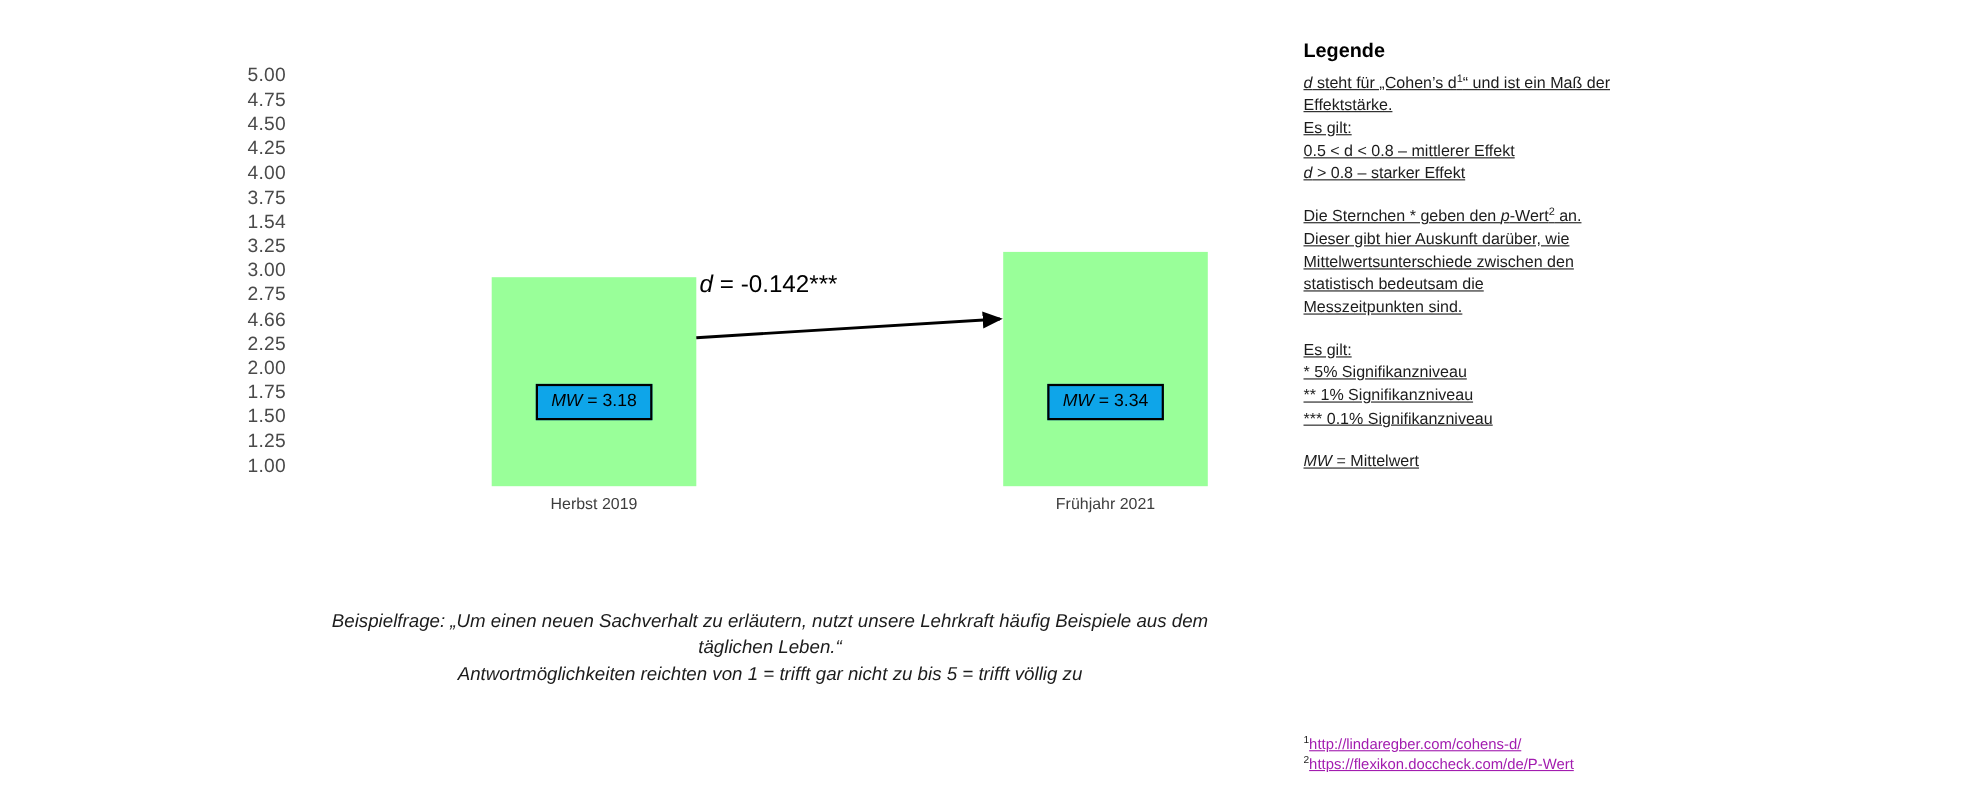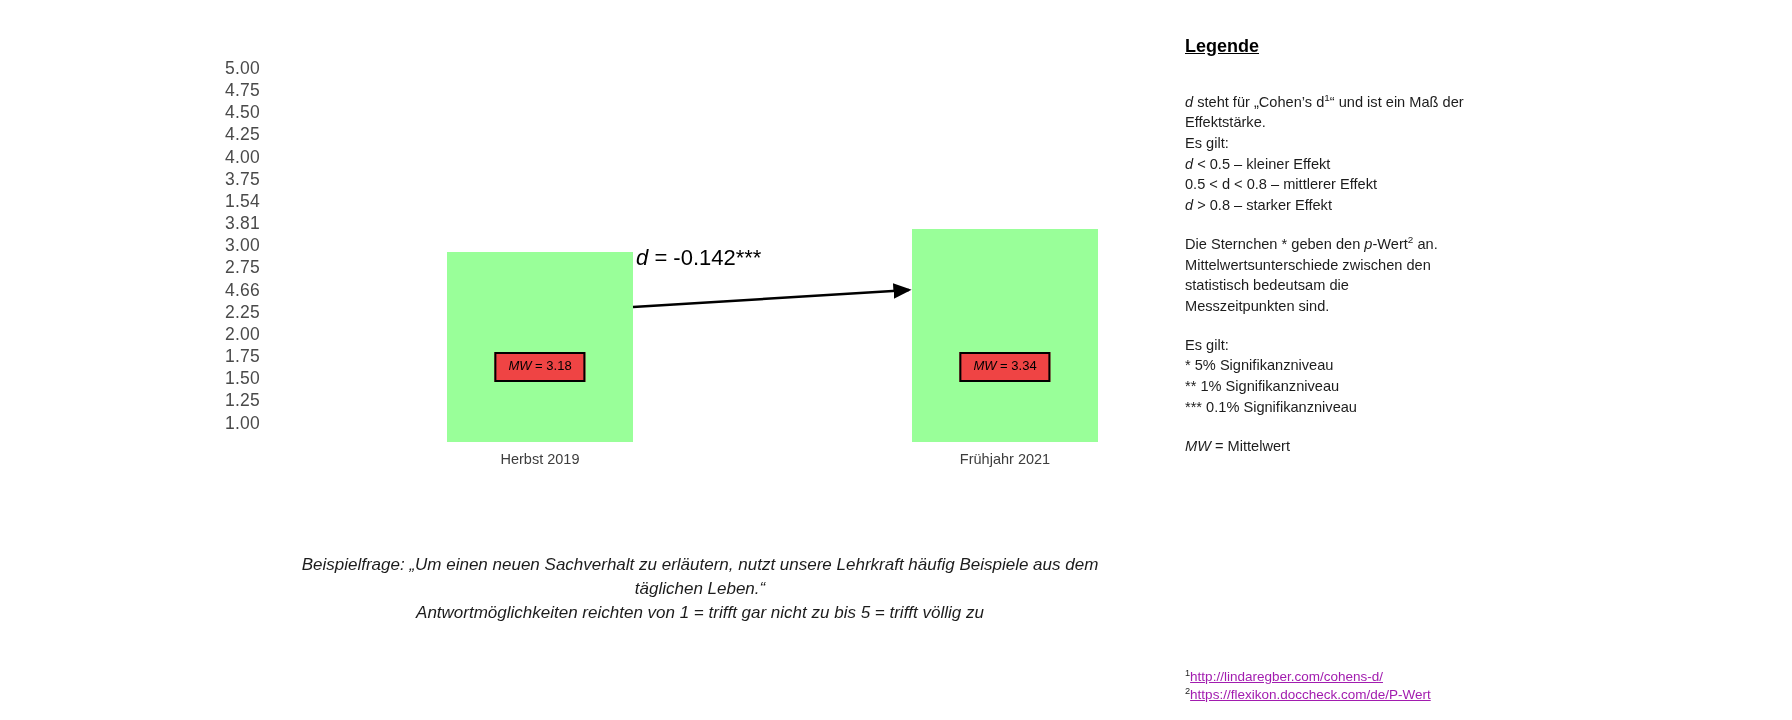--- a/index.html
+++ b/index.html
@@ -66,23 +66,23 @@
   }
   .bar-group.first .bar { height: 190px; }
   .bar-group.second .bar { height: 213px; }
 
   .mw-box {
     position: absolute;
     left: 50%;
     transform: translateX(-50%);
     bottom: 60px;
     border: 2px solid #000000;
-    background: #ef4444;
+    background: #0ea5e9;
     padding: 5px 12px 6px 12px;
-    font-size: 13px;
+    font-size: 16px;
     color: #000000;
     white-space: nowrap;
     line-height: 1.15;
   }
   .mw-box .mw-it { font-style: italic; }
 
   .cat-label {
     position: absolute;
     top: 100%;
     left: 50%;
@@ -131,27 +131,26 @@
     position: absolute;
     left: 1185px;
     top: 34px;
     width: 330px;
     font-size: 14.6px;
     color: #1c1c1c;
     line-height: 1.42;
   }
   #legend-title {
     font-weight: bold;
-    text-decoration: underline;
     font-size: 18px;
     color: #000000;
-    margin-bottom: 32px;
+    margin-bottom: 6px;
   }
   .legend-block { margin-bottom: 18px; }
-  .legend-line { display: block; }
+  .legend-line { display: block; text-decoration: underline; }
   .it { font-style: italic; }
   sup { font-size: 0.68em; vertical-align: super; line-height: 0; }
 
   
   #footnotes {
     position: absolute;
     left: 1185px;
     top: 668px;
     font-size: 13.5px;
     color: #1c1c1c;
@@ -169,21 +168,21 @@
 <div id="chart-panel">
 
   <div id="y-axis-labels">
     <span class="tick">5.00</span>
     <span class="tick">4.75</span>
     <span class="tick">4.50</span>
     <span class="tick">4.25</span>
     <span class="tick">4.00</span>
     <span class="tick">3.75</span>
     <span class="tick">1.54</span>
-    <span class="tick">3.81</span>
+    <span class="tick">3.25</span>
     <span class="tick">3.00</span>
     <span class="tick">2.75</span>
     <span class="tick">4.66</span>
     <span class="tick">2.25</span>
     <span class="tick">2.00</span>
     <span class="tick">1.75</span>
     <span class="tick">1.50</span>
     <span class="tick">1.25</span>
     <span class="tick">1.00</span>
   </div>
@@ -233,27 +232,27 @@
 </div>
 
 <div id="legend-panel">
 
   <div id="legend-title">Legende</div>
 
   <div class="legend-block">
     <span class="legend-line"><span class="it">d</span><span> steht für „Cohen’s d</span><sup>1</sup><span>“ und ist ein Maß der</span></span>
     <span class="legend-line">Effektstärke.</span>
     <span class="legend-line">Es gilt:</span>
-    <span class="legend-line"><span class="it">d</span><span> &lt; 0.5 – kleiner Effekt</span></span>
     <span class="legend-line">0.5 &lt; d &lt; 0.8 – mittlerer Effekt</span>
     <span class="legend-line"><span class="it">d</span><span> &gt; 0.8 – starker Effekt</span></span>
   </div>
 
   <div class="legend-block">
     <span class="legend-line"><span>Die Sternchen * geben den </span><span class="it">p</span><span>-Wert</span><sup>2</sup><span> an.</span></span>
+    <span class="legend-line">Dieser gibt hier Auskunft darüber, wie</span>
     <span class="legend-line">Mittelwertsunterschiede zwischen den</span>
     <span class="legend-line">statistisch bedeutsam die</span>
     <span class="legend-line">Messzeitpunkten sind.</span>
   </div>
 
   <div class="legend-block">
     <span class="legend-line">Es gilt:</span>
     <span class="legend-line">* 5% Signifikanzniveau</span>
     <span class="legend-line">** 1% Signifikanzniveau</span>
     <span class="legend-line">*** 0.1% Signifikanzniveau</span>

